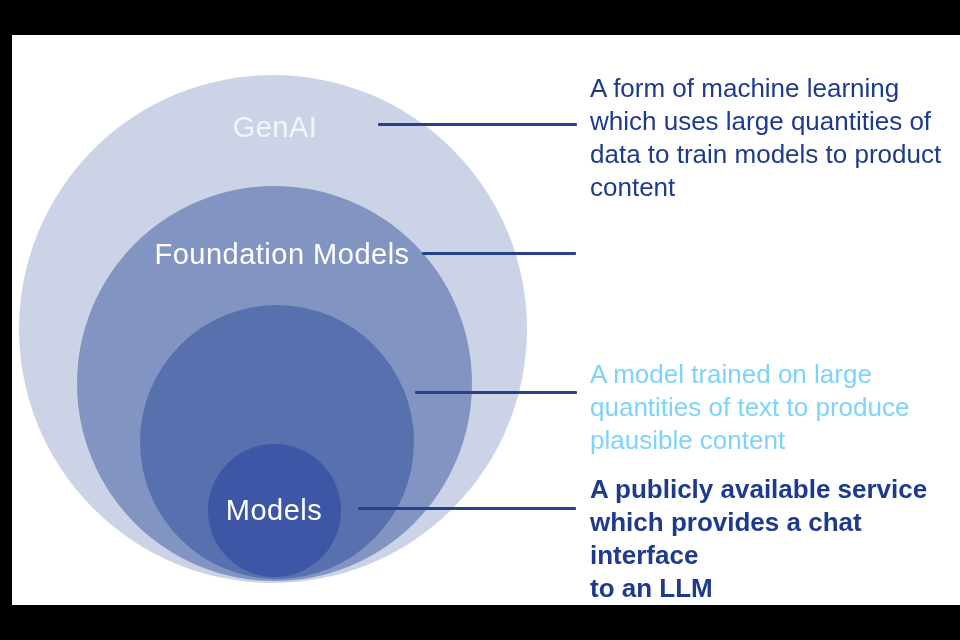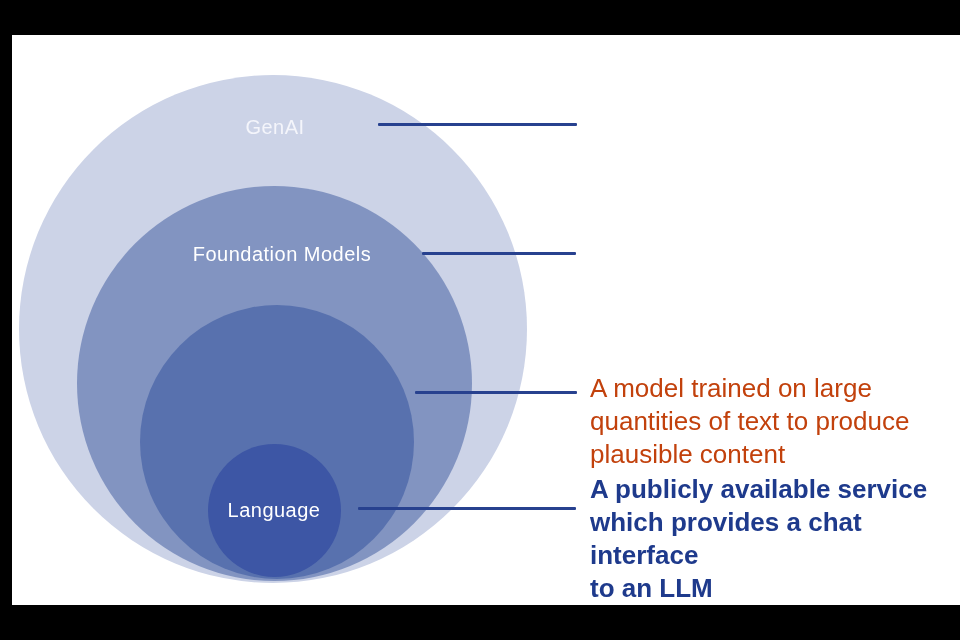--- a/index.html
+++ b/index.html
@@ -26,21 +26,21 @@
     background: #ffffff;
   }
   .circle {
     position: absolute;
     border-radius: 50%;
   }
   .circle-label {
     position: absolute;
     transform: translate(-50%, -50%);
     color: #ffffff;
-    font-size: 20px;
+    font-size: 29px;
     line-height: 31px;
     text-align: center;
     white-space: pre-line;
     letter-spacing: 0.5px;
   }
   .circle-label.dim {
     color: #f4f5fb;
   }
   .connector {
     position: absolute;
@@ -63,26 +63,30 @@
 <div class="page">
   <div class="slide"></div>
 
   <div class="circle" style="left: 19px; top: 75px; width: 508px; height: 508px; background: rgb(204, 211, 231);"></div>
   <div class="circle" style="left: 77px; top: 186px; width: 395px; height: 395px; background: rgb(130, 148, 193);"></div>
   <div class="circle" style="left: 140px; top: 305px; width: 274px; height: 274px; background: rgb(88, 113, 174);"></div>
   <div class="circle" style="left: 208px; top: 444px; width: 133px; height: 133px; background: rgb(61, 86, 165);"></div>
 
   <div class="circle-label dim" style="left:275px; top:127px;">GenAI</div>
   <div class="circle-label" style="left:282px; top:254px;">Foundation Models</div>
-  <div class="circle-label" style="left:274px; top:510px;">Language</div>
+  <div class="circle-label" style="left:274px; top:510px;">Models</div>
 
   <div class="connector" style="left: 378px; top: 123px; width: 199px; background: rgb(39, 65, 143);"></div>
   <div class="connector" style="left: 422px; top: 252px; width: 154px; background: rgb(39, 65, 143);"></div>
   <div class="connector" style="left: 415px; top: 391px; width: 162px; background: rgb(39, 65, 143);"></div>
   <div class="connector" style="left: 358px; top: 507px; width: 218px; background: rgb(39, 65, 143);"></div>
 
-  <div class="annotation" style="top: 372px; color: #c2410c;">A model trained on large
+  <div class="annotation" style="top: 72px; color: rgb(30, 58, 140);">A form of machine learning
+which uses large quantities of
+data to train models to product
+content</div>
+  <div class="annotation" style="top: 358px; color: #7dd3fc;">A model trained on large
 quantities of text to produce
 plausible content</div>
   <div class="annotation" style="top: 473px; color: rgb(30, 58, 140); font-weight: bold;">A publicly available service
 which provides a chat interface
 to an LLM</div>
 </div>
 
 </body></html>

